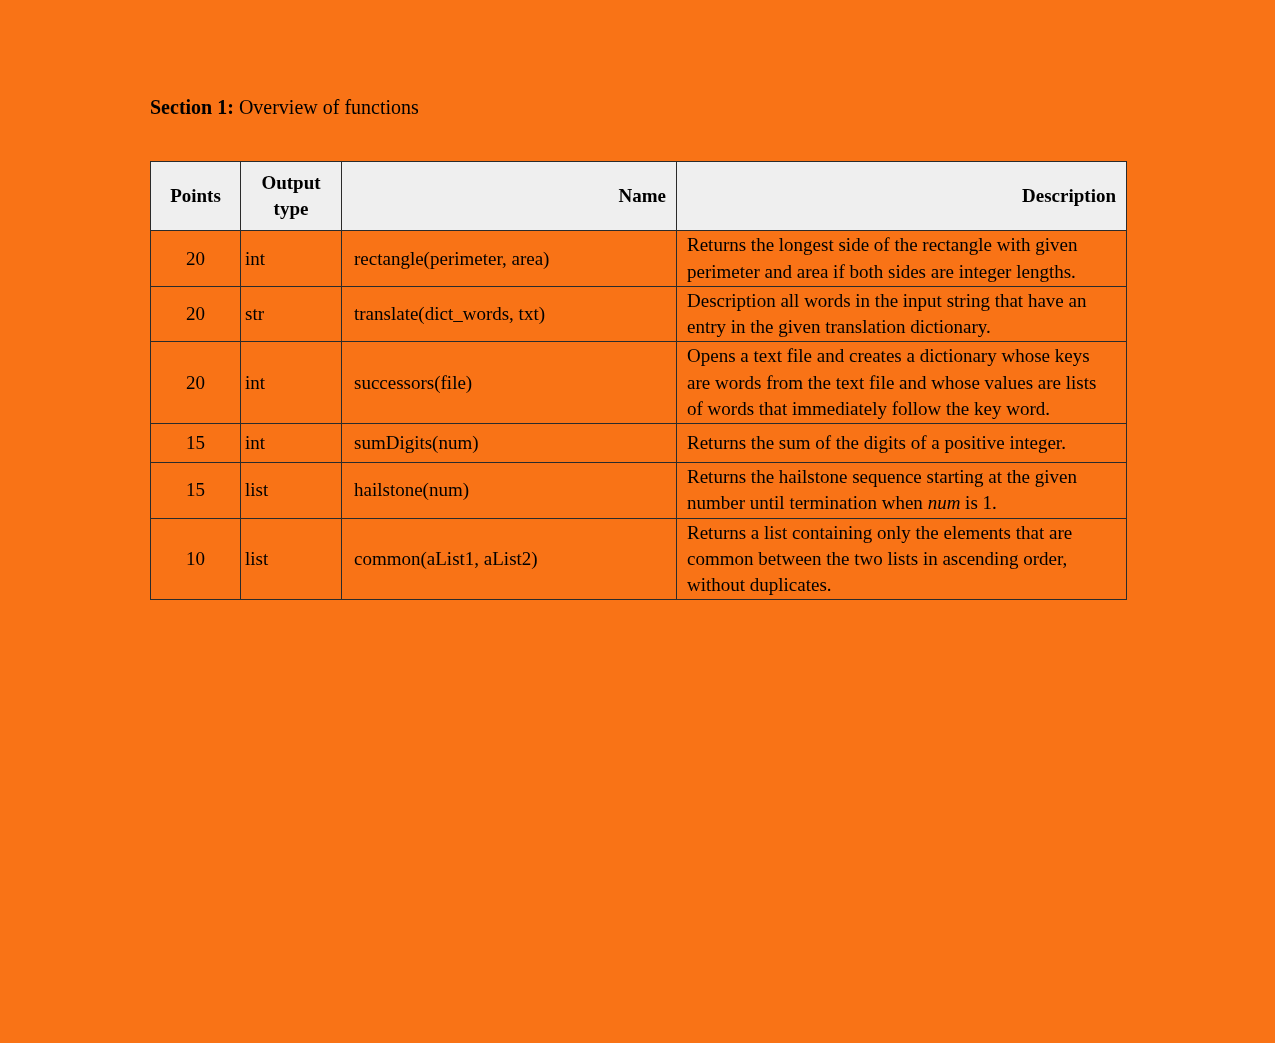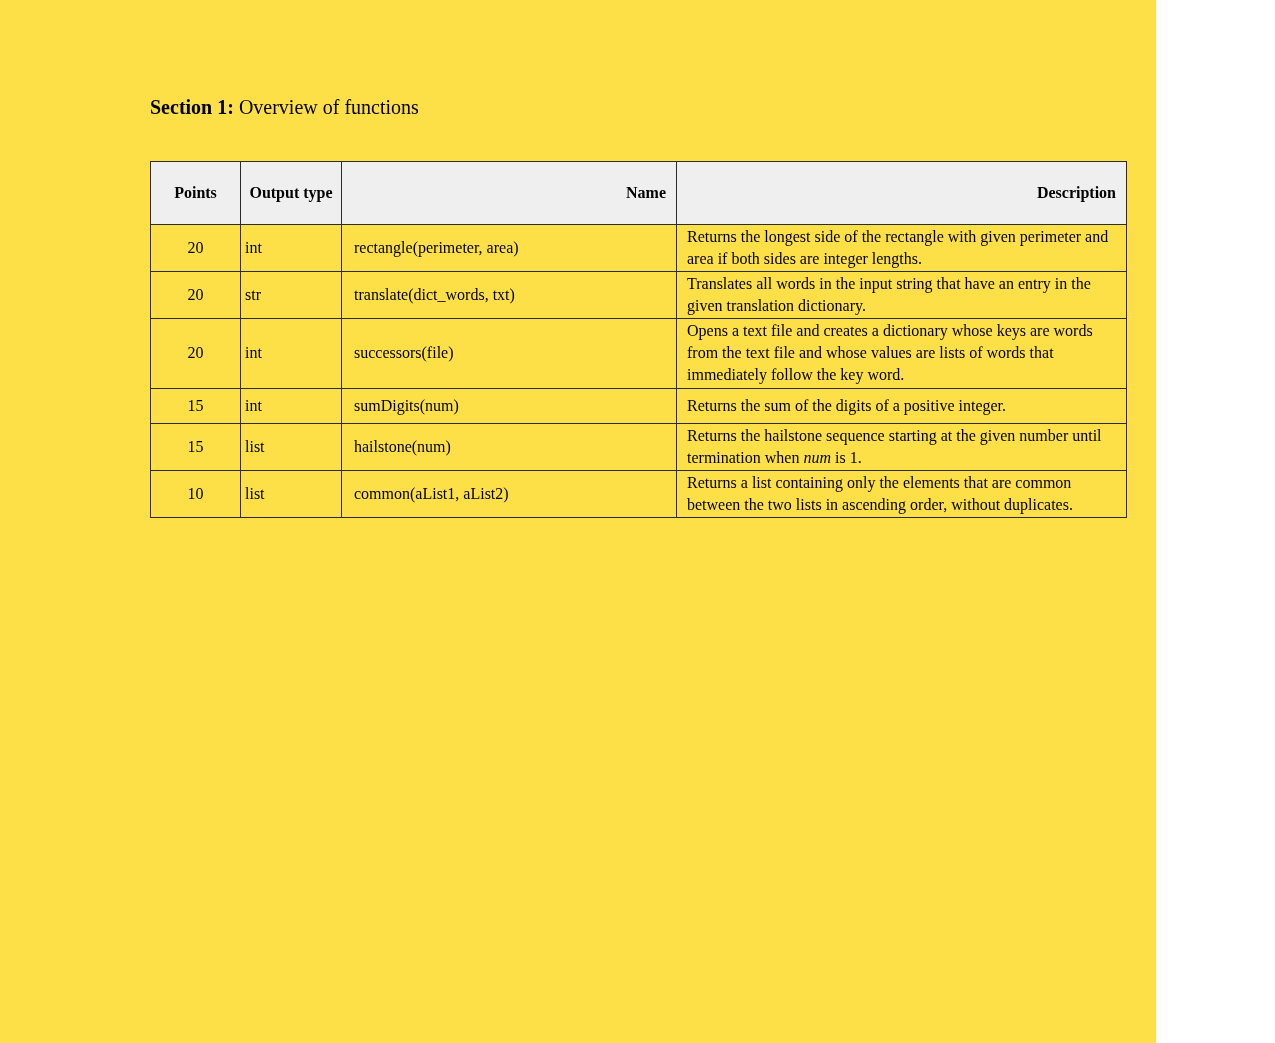--- a/index.html
+++ b/index.html
@@ -4,23 +4,23 @@
 <style>
   html, body {
     margin: 0;
     padding: 0;
     background: #ffffff;
     font-family: "Liberation Serif", serif;
     color: #000000;
   }
   .page {
     position: relative;
-    width: 1156px;
+    width: 1275px;
     height: 1043px;
-    background: #fde047;
+    background: #f97316;
     overflow: hidden;
   }
   .content {
     position: absolute;
     left: 150px;
     top: 96px;
     width: 976px;
   }
   .section-heading {
     font-size: 20px;
@@ -32,21 +32,21 @@
   .table-caption {
     font-size: 20px;
     font-weight: bold;
     font-style: italic;
     margin: 0 0 10px 0;
   }
   table.functions {
     border-collapse: collapse;
     width: 976px;
     table-layout: fixed;
-    font-size: 16px;
+    font-size: 19px;
   }
   table.functions col.c-points { width: 90px; }
   table.functions col.c-type   { width: 101px; }
   table.functions col.c-name   { width: 335px; }
   table.functions col.c-desc   { width: 450px; }
   table.functions th,
   table.functions td {
     border: 1px solid #2b2b2b;
     vertical-align: middle;
     line-height: 1.38;
@@ -108,21 +108,21 @@
         <tr>
           <td class="points">20</td>
           <td class="otype">int</td>
           <td class="fname">rectangle(perimeter, area)</td>
           <td class="fdesc">Returns the longest side of the rectangle with given perimeter and area if both sides are integer lengths.</td>
         </tr>
         <tr>
           <td class="points">20</td>
           <td class="otype">str</td>
           <td class="fname">translate(dict_words, txt)</td>
-          <td class="fdesc">Translates all words in the input string that have an entry in the given translation dictionary.</td>
+          <td class="fdesc">Description all words in the input string that have an entry in the given translation dictionary.</td>
         </tr>
         <tr>
           <td class="points">20</td>
           <td class="otype">int</td>
           <td class="fname">successors(file)</td>
           <td class="fdesc">Opens a text file and creates a dictionary whose keys are words from the text file and whose values are lists of words that immediately follow the key word.</td>
         </tr>
         <tr>
           <td class="points">15</td>
           <td class="otype">int</td>

